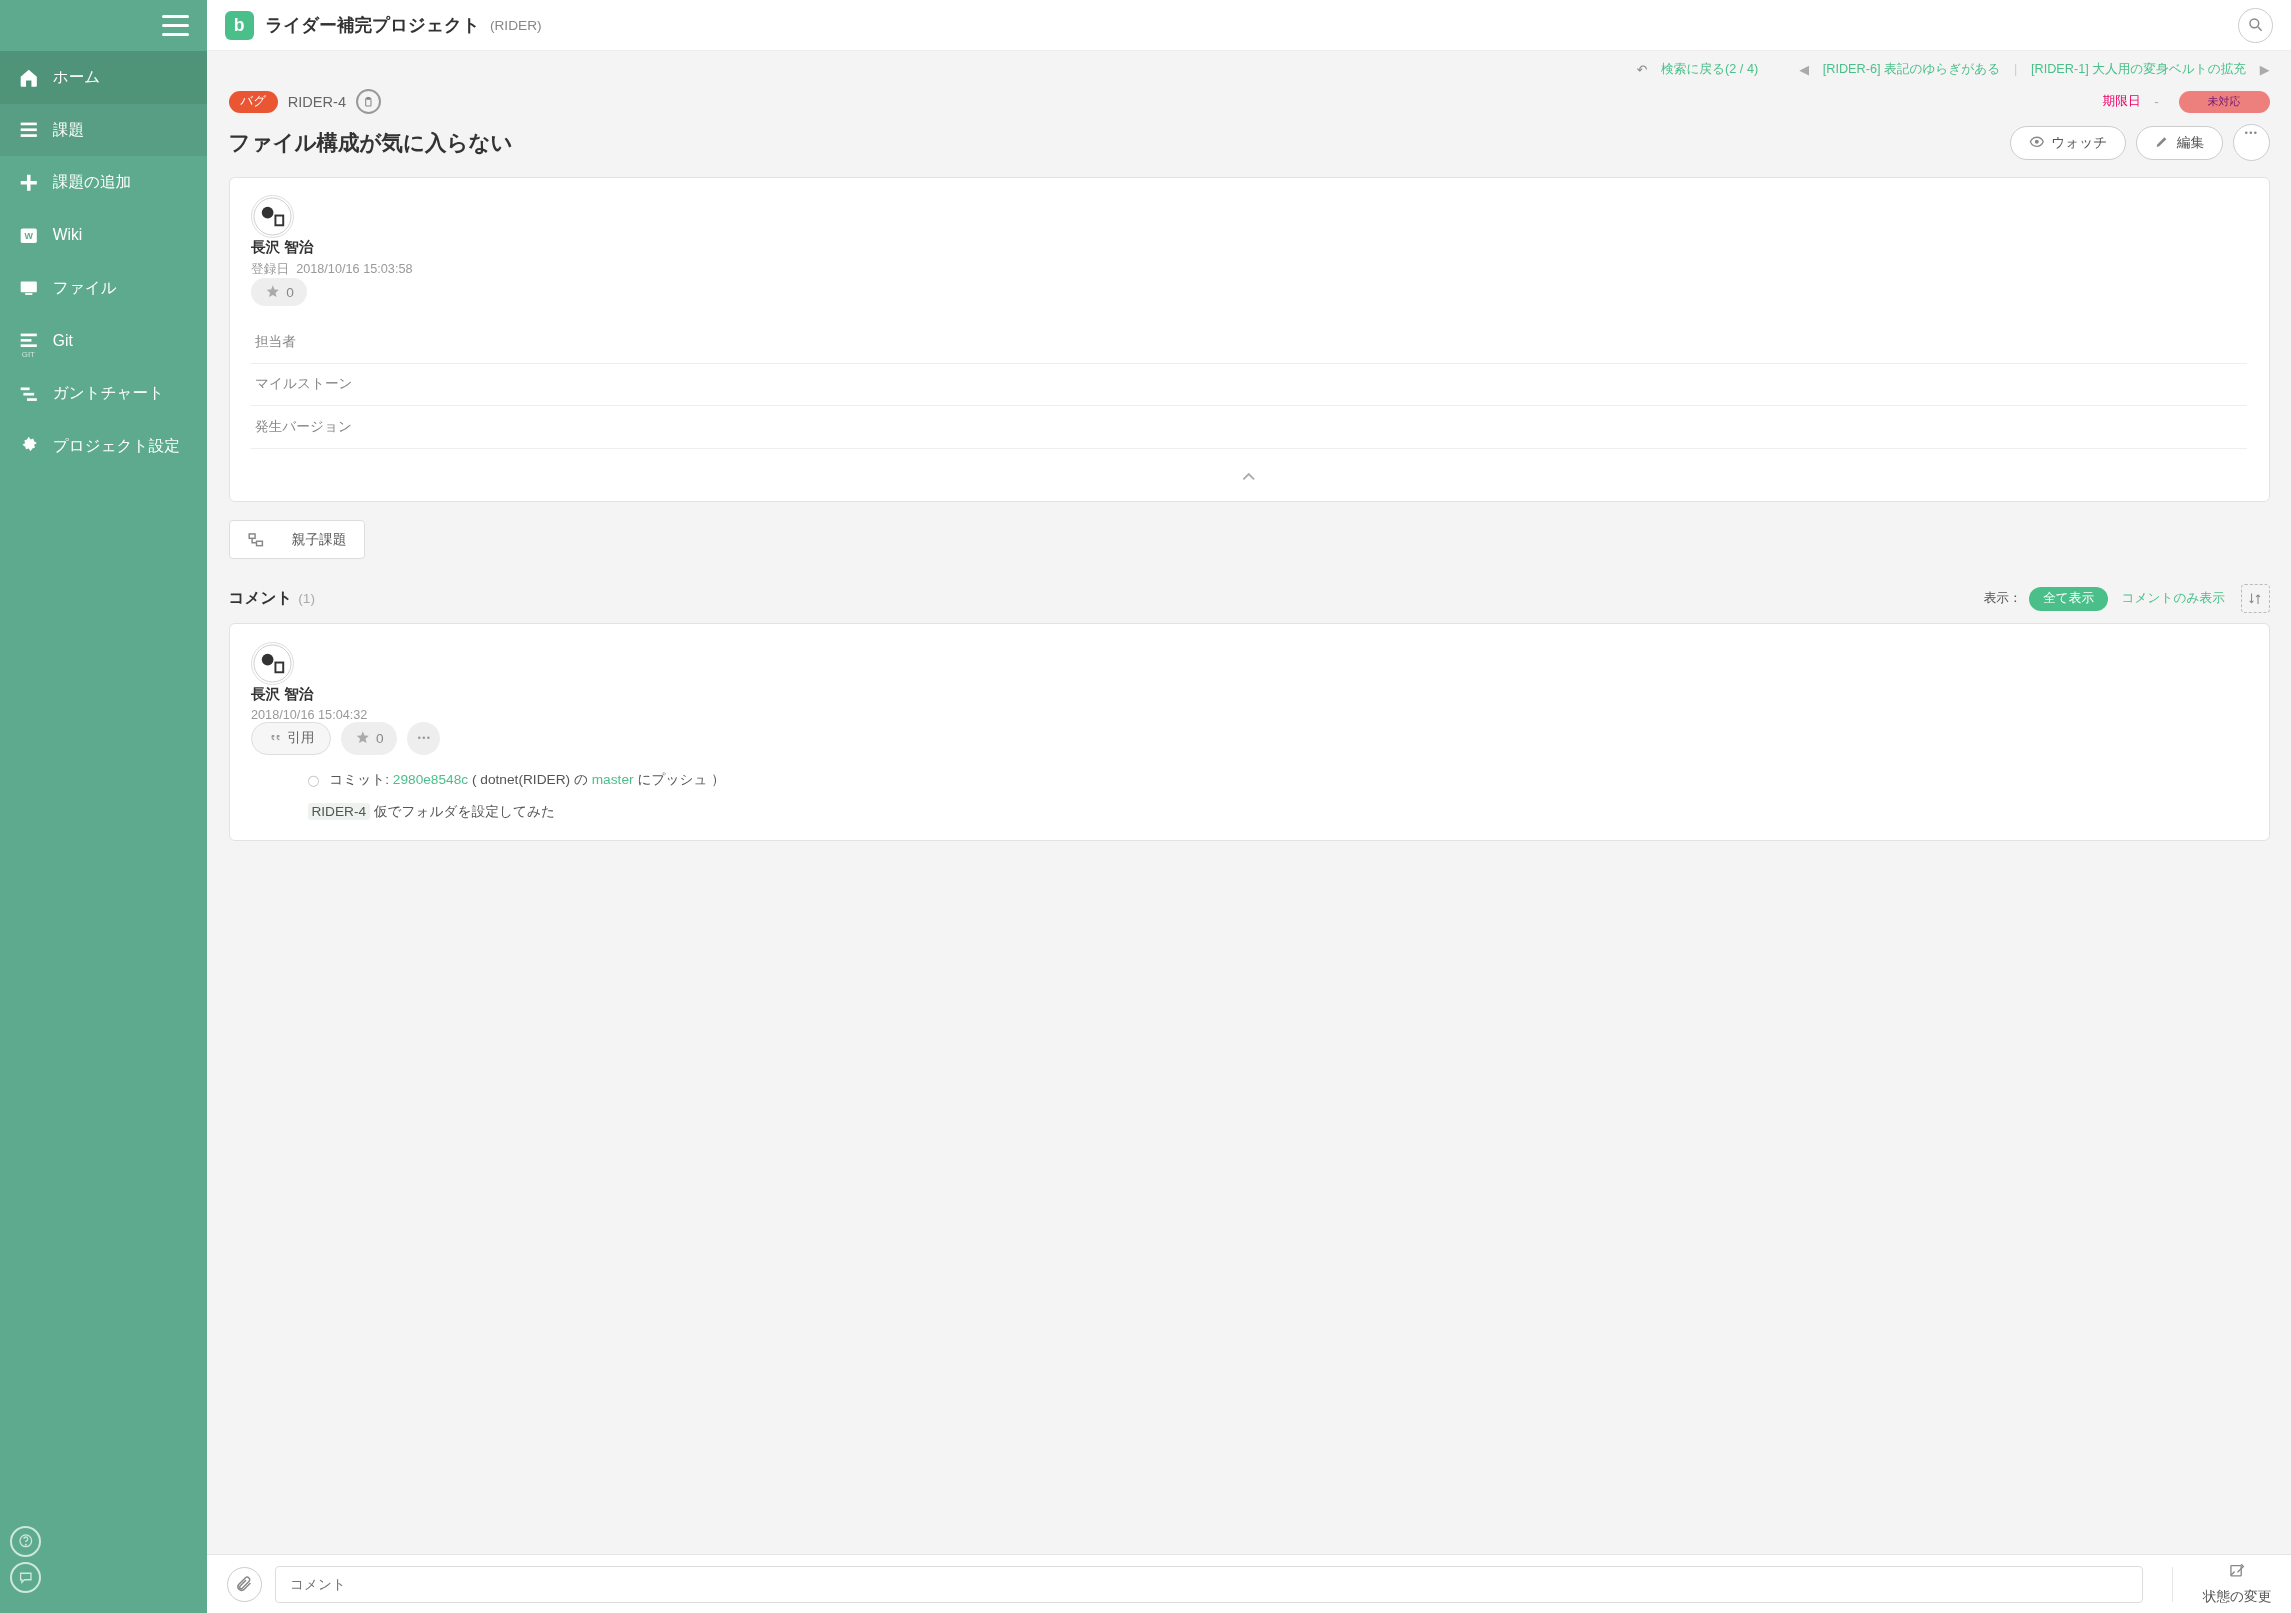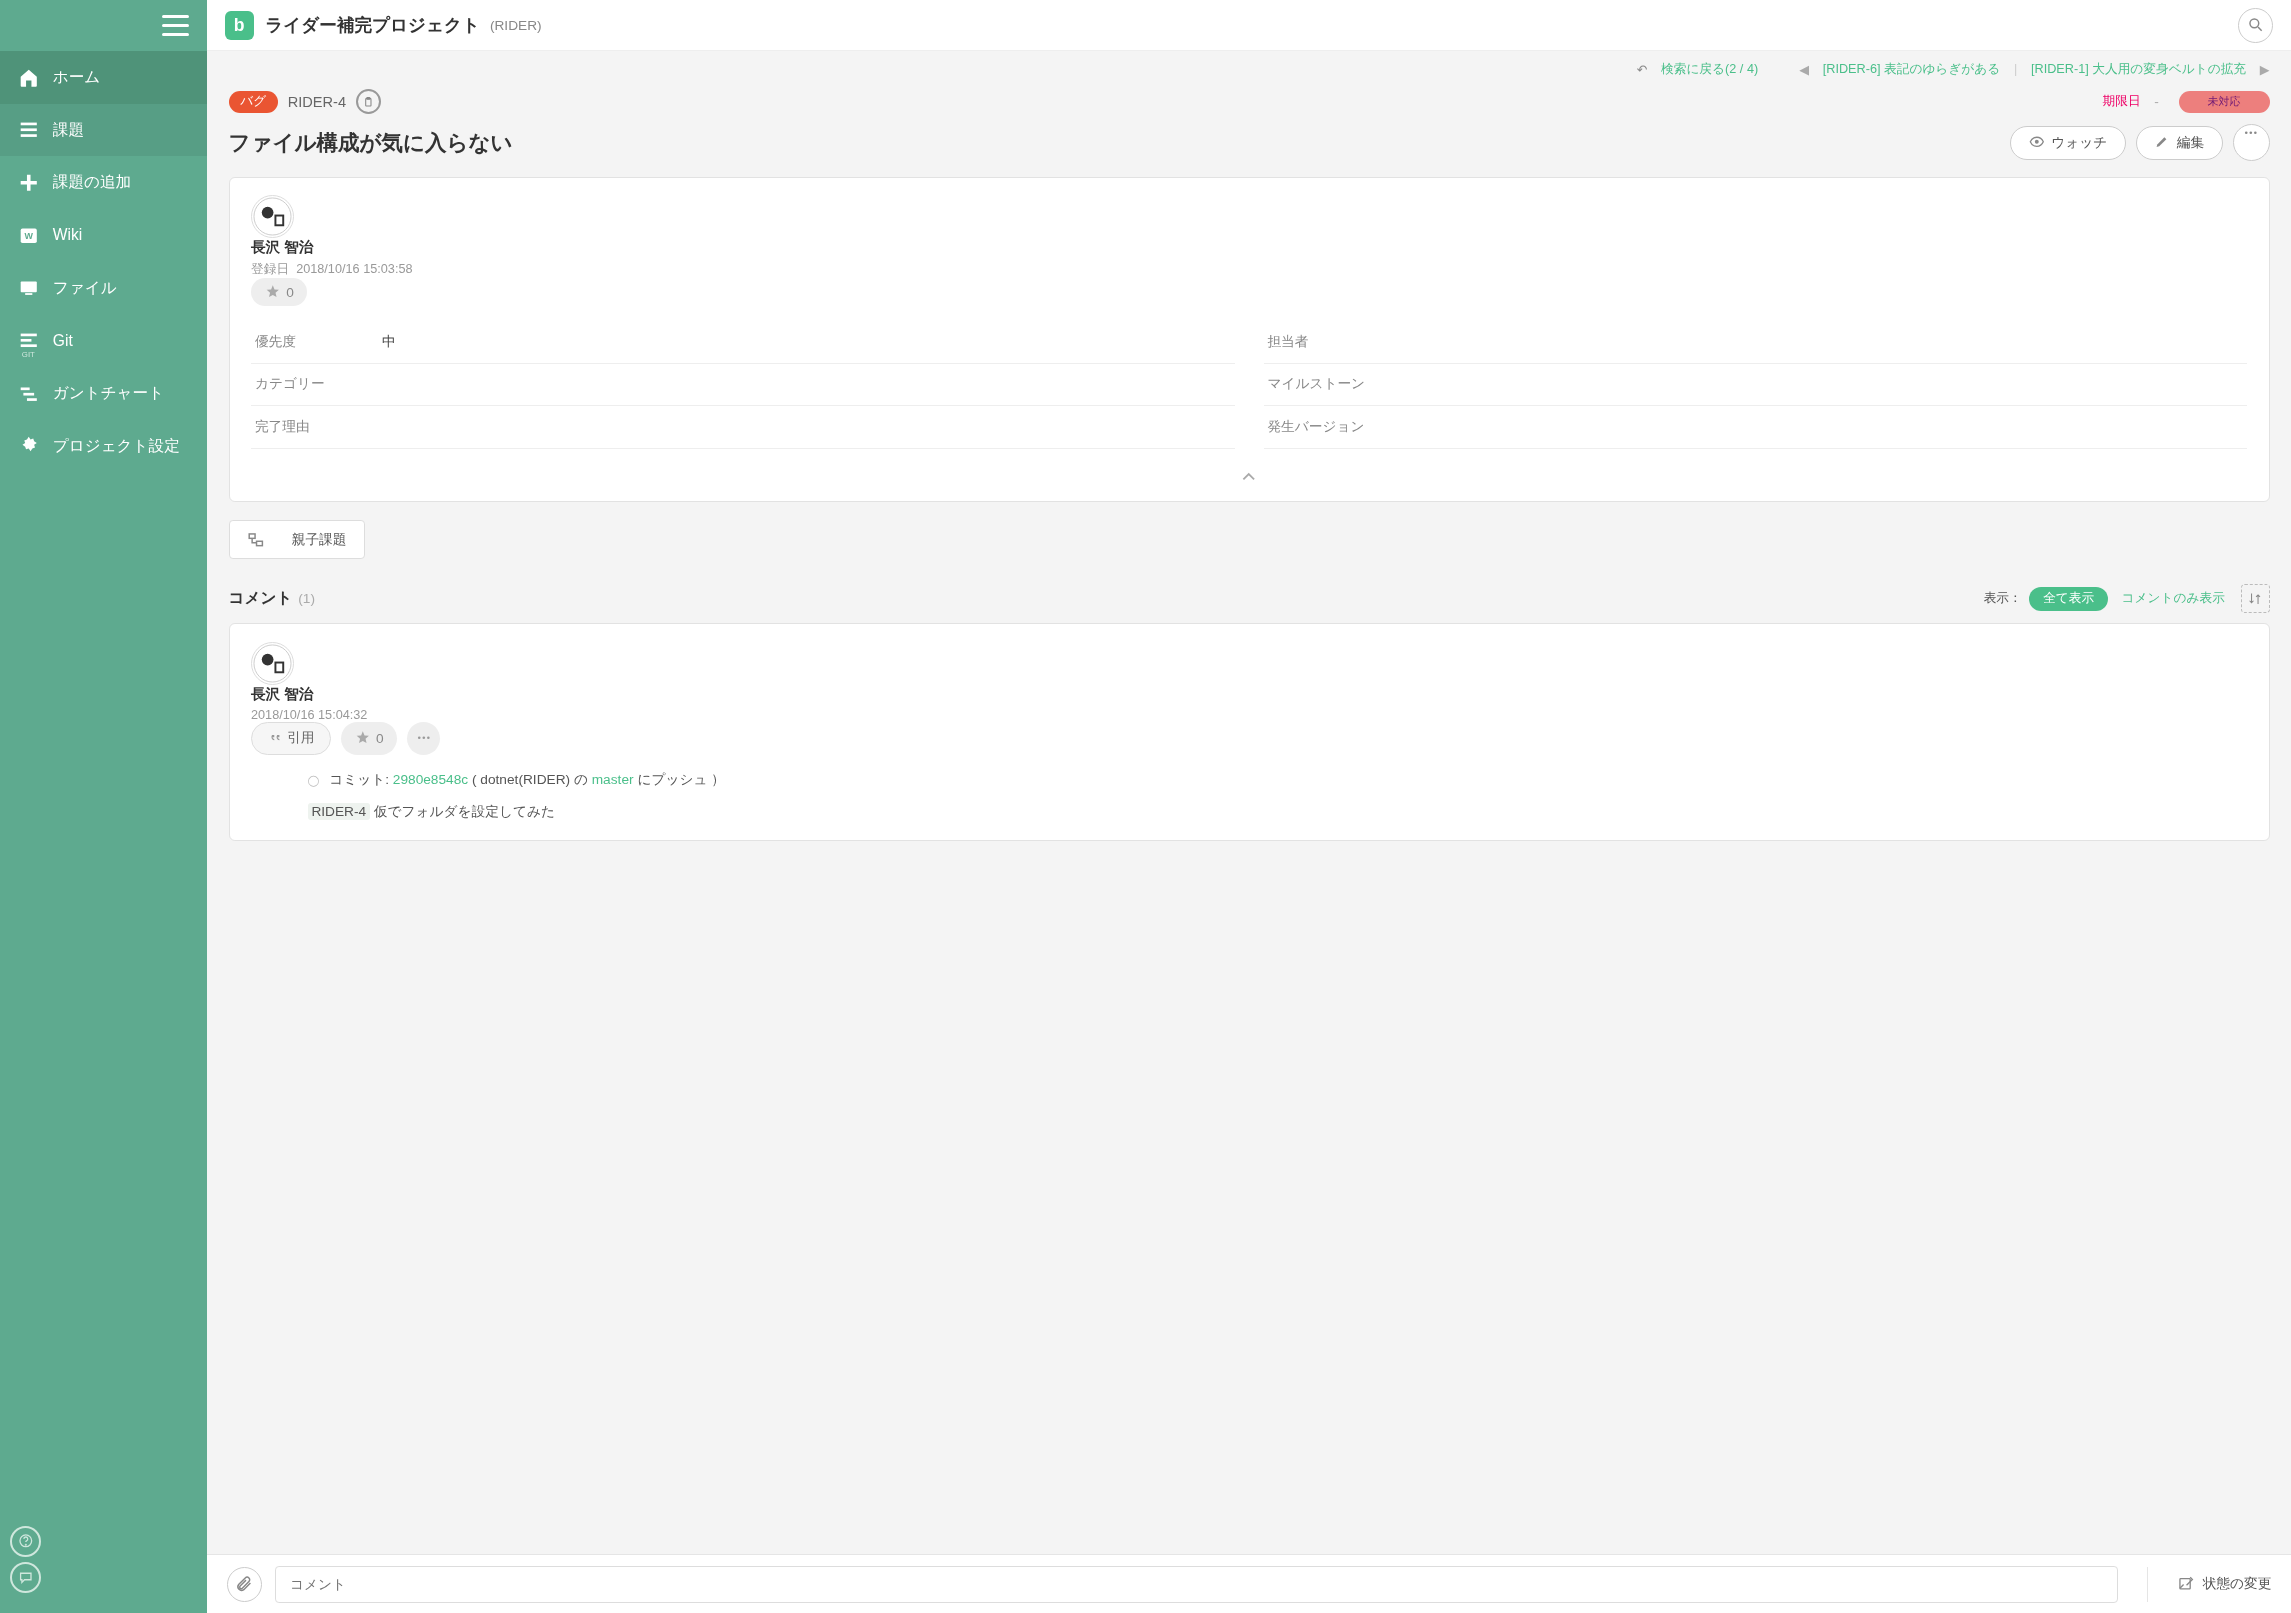--- a/index.html
+++ b/index.html
@@ -96,21 +96,21 @@
 .comment-body { padding: 5.9px 21.5px 0 78px; color:#555; line-height:1.9; font-size:13.7px; }
 .comment-body .dot { color:#bbb; margin-right:5.9px; font-size:10.7px; }
 .link { color:#4abf8a; }
 .tag-badge { background:#eef3ef; border-radius:2.9px; padding:1px 3.9px; }
 
 .footer { height:59px; border-top:1px solid #e5e5e5; background:#fff; display:flex; align-items:center; padding:0 19.5px; gap:13.7px; }
 .attach { width:35px; height:35px; border-radius:50%; border:1px solid #ccc; display:flex; align-items:center; justify-content:center; cursor:pointer; }
 .attach svg { width:17.6px; height:17.6px; stroke:#888; fill:none; stroke-width:2; }
 .comment-input { flex:1; height:37px; border:1px solid #ddd; border-radius:3.9px; padding:0 13.7px; font-size:13.7px; }
 .divider-v { width:1px; height:35px; background:#e5e5e5; margin:0 15.6px; }
-.status-change { display:flex; align-items:center; gap:7.8px; cursor:pointer; color:#555; font-size:13.7px; white-space:nowrap; }
+.status-change { display:flex; align-items:center; gap:7.8px; cursor:pointer; color:#555; font-size:13.7px; white-space:nowrap;flex-direction:column; }
 .status-change svg { width:17.6px; height:17.6px; stroke:#888; fill:none; stroke-width:1.8; }
 </style>
 </head>
 <body>
 
 <aside class="sidebar">
   <div class="sidebar-top">
     <div class="hamburger">
         <span></span>
         <span></span>
@@ -294,34 +294,20 @@
         <div class="star-pill">
             <svg viewBox="0 0 24 24">
               <path d="M12 2l2.6 6.3 6.8.6-5.2 4.5 1.6 6.6L12 16.8 6.2 20l1.6-6.6L2.6 8.9l6.8-.6z"></path>
             </svg>
             <span>0</span>
           </div>
       </div>
       <div class="card-table">
         <div class="card-col">
           <div class="card-row">
-              <div class="card-lbl">優先度</div>
-              <div class="card-val">中</div>
-            </div>
-          <div class="card-row">
-              <div class="card-lbl">カテゴリー</div>
-              <div class="card-val"></div>
-            </div>
-          <div class="card-row">
-              <div class="card-lbl">完了理由</div>
-              <div class="card-val"></div>
-            </div>
-        </div>
-        <div class="card-col">
-          <div class="card-row">
               <div class="card-lbl">担当者</div>
               <div class="card-val"></div>
             </div>
           <div class="card-row">
               <div class="card-lbl">マイルストーン</div>
               <div class="card-val"></div>
             </div>
           <div class="card-row">
               <div class="card-lbl">発生バージョン</div>
               <div class="card-val"></div>

